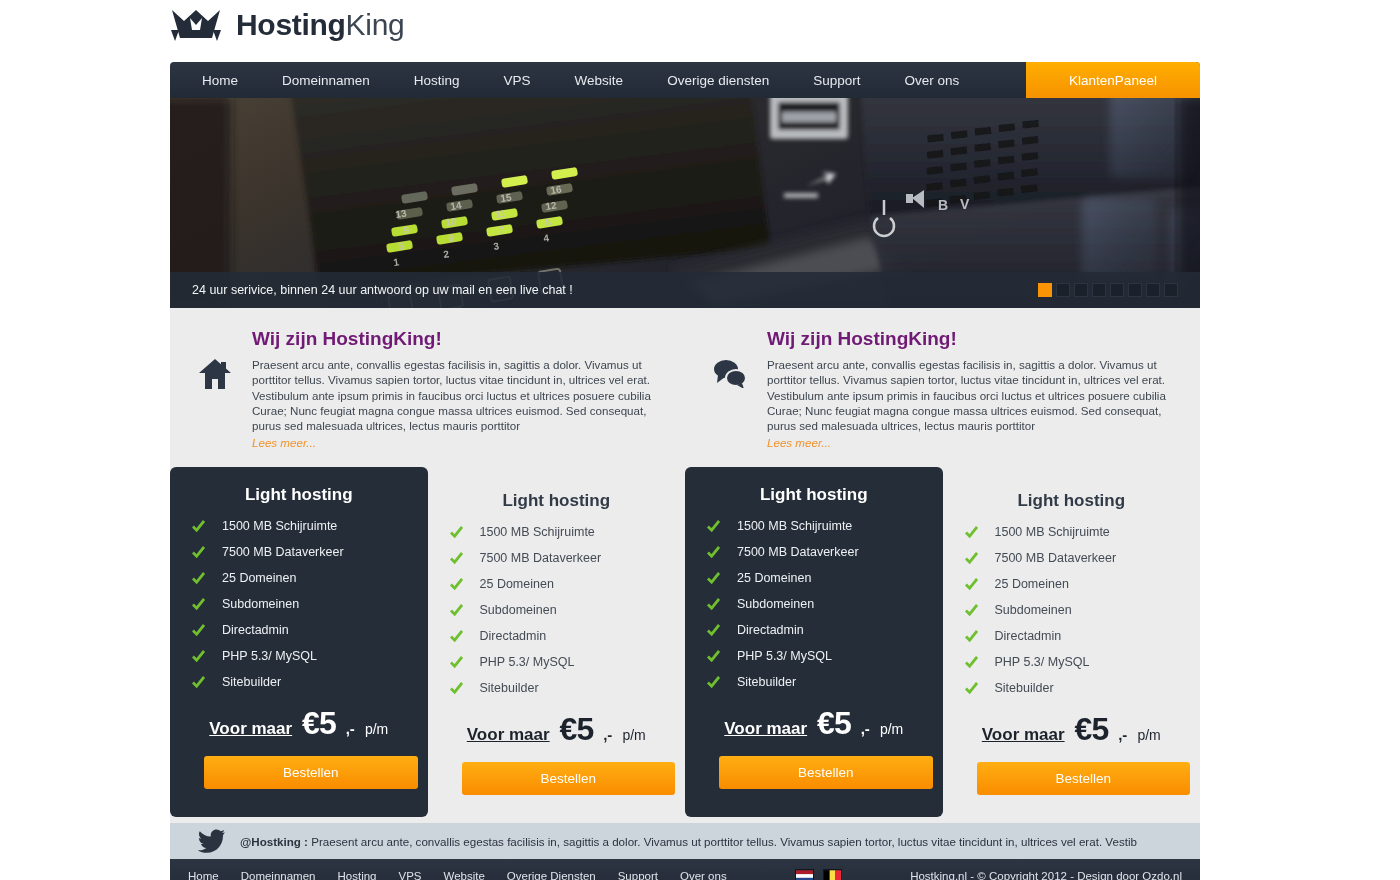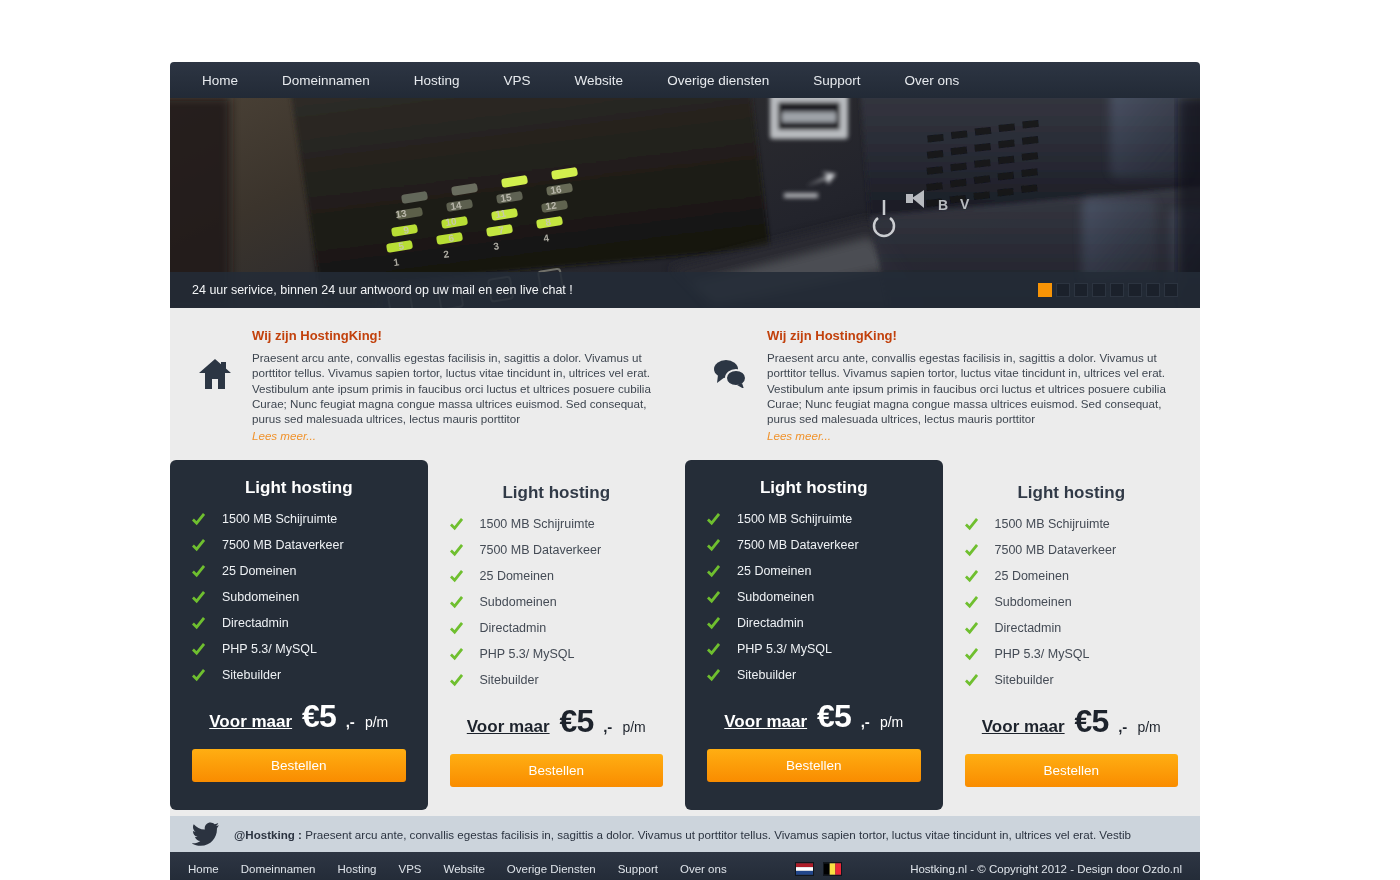--- a/index.html
+++ b/index.html
@@ -51,26 +51,26 @@
   .hero-caption-text{color:#f2f4f6;font-size:12.5px;}
   .dots{display:flex;gap:4px;}
   .dot{width:14px;height:14px;background:#1b212b;border:1px solid #2c3440;box-sizing:border-box;cursor:pointer;}
   .dot.active{background:#f89406;border-color:#f89406;}
 
   
   .intro-wrap{background:#ececec;display:flex;padding:20px 0 16px 0;}
   .intro-col{flex:1 1 50%;display:flex;gap:14px;padding:0 18px 0 22px;box-sizing:border-box;}
   .intro-icon{flex:0 0 46px;display:flex;align-items:flex-start;justify-content:center;padding-top:30px;}
   .intro-body{flex:1 1 auto;}
-  .intro-title{font-size:13px;font-weight:700;color:#c2410c;margin:0 0 7px 0;}
+  .intro-title{font-size:19px;font-weight:700;color:#701a75;margin:0 0 7px 0;}
   .intro-text{font-size:11.6px;line-height:1.32;color:#3e4650;margin:0;}
   .intro-more{display:inline-block;margin-top:2px;font-size:11.6px;font-style:italic;color:#f0922b;cursor:pointer;}
 
   
-  .pricing{background:#ececec;display:flex;align-items:center;padding:0 0 6px 0;}
+  .pricing{background:#ececec;display:flex;align-items:flex-end;padding:0 0 6px 0;}
   .card{
     flex:1 1 25%;box-sizing:border-box;border-radius:6px;
     padding:18px 22px 22px 22px;position:relative;
   }
   .card.dark{background:#252d38;margin-top:0;padding-bottom:28px;}
   .card.light{background:transparent;margin-top:4px;}
   .card-title{text-align:center;font-size:17px;font-weight:700;margin:0 0 14px 0;}
   .card.dark .card-title{color:#ffffff;}
   .card.light .card-title{color:#313a47;}
   .feat{display:flex;align-items:center;gap:17px;margin-bottom:12px;}
@@ -83,26 +83,27 @@
   .price-amt{font-size:32px;font-weight:700;letter-spacing:-1px;}
   .price-suffix{font-size:15px;font-weight:700;}
   .price-per{font-size:14px;font-weight:400;}
   .card.dark .price-row{color:#ffffff;}
   .card.light .price-row{color:#1d232c;}
   .order-btn{
     display:block;width:100%;border:0;border-radius:3px;cursor:pointer;
     background:linear-gradient(180deg,#ffae12 0%,#f98c00 100%);
     color:#ffffff;font-size:13.5px;padding:9px 0;
     font-family:"Liberation Sans","DejaVu Sans",sans-serif;
+    margin-left:12px;
   }
 
   
   .tw{
     background:#ccd4dc;height:36px;display:flex;align-items:center;
-    gap:14px;padding:0 22px;box-sizing:border-box;overflow:hidden;
+    gap:14px;padding:0 28px;box-sizing:border-box;overflow:hidden;
   }
   .tw-text{font-size:11.6px;color:#2b3340;white-space:nowrap;}
   .tw-text b{font-weight:700;}
 
   
   .footer{
     height:34px;background:linear-gradient(180deg,#2d3543 0%,#222a36 100%);
     border-radius:0 0 4px 4px;display:flex;align-items:center;
     padding:0 18px;box-sizing:border-box;
   }
@@ -110,34 +111,44 @@
   .f-link{color:#dfe4ea;font-size:11.5px;cursor:pointer;white-space:nowrap;}
   .f-flags{flex:1 1 auto;display:flex;justify-content:center;gap:9px;}
   .flag{width:17px;height:12px;display:block;cursor:pointer;border:1px solid #11161d;box-sizing:content-box;}
   .f-copy{color:#dfe4ea;font-size:11.5px;white-space:nowrap;}
 </style>
 </head>
 <body>
 
 <div class="page">
 
+  <div class="logo-row">
+    <svg class="logo-mark" viewBox="0 0 52 34">
+      <path d="M2 2 L10 30 L42 30 L50 2 L38 13 L26 2 L14 13 Z" fill="#232c38"></path>
+      <path d="M20 10 L26 17 L32 10 L30 22 L22 22 Z" fill="#ffffff"></path>
+      <path d="M1 22 L5 33 L9 22 Z" fill="#232c38"></path>
+      <path d="M43 22 L47 33 L51 22 Z" fill="#232c38"></path>
+    </svg>
+    <div class="logo-text"><span>Hosting</span><span class="light">King</span></div>
+  </div>
 
   <div class="container">
 
     <nav class="nav">
       <div class="spacer"></div>
       <div class="nav-item">Home</div>
       <div class="nav-item">Domeinnamen</div>
       <div class="nav-item">Hosting</div>
       <div class="nav-item">VPS</div>
       <div class="nav-item">Website</div>
       <div class="nav-item">Overige diensten</div>
       <div class="nav-item">Support</div>
       <div class="nav-item">Over ons</div>
       <div class="nav-grow"></div>
+      <div class="nav-cta">KlantenPaneel</div>
     </nav>
 
     <div class="hero">
       <svg class="hero-img" viewBox="0 0 1030 210" preserveAspectRatio="none">
         <defs>
           <linearGradient id="bgA" x1="0" y1="0" x2="1" y2="0.4">
             <stop offset="0%" stop-color="#4b4237"></stop>
             <stop offset="25%" stop-color="#3b342c"></stop>
             <stop offset="50%" stop-color="#2a2a2e"></stop>
             <stop offset="72%" stop-color="#23242c"></stop>

